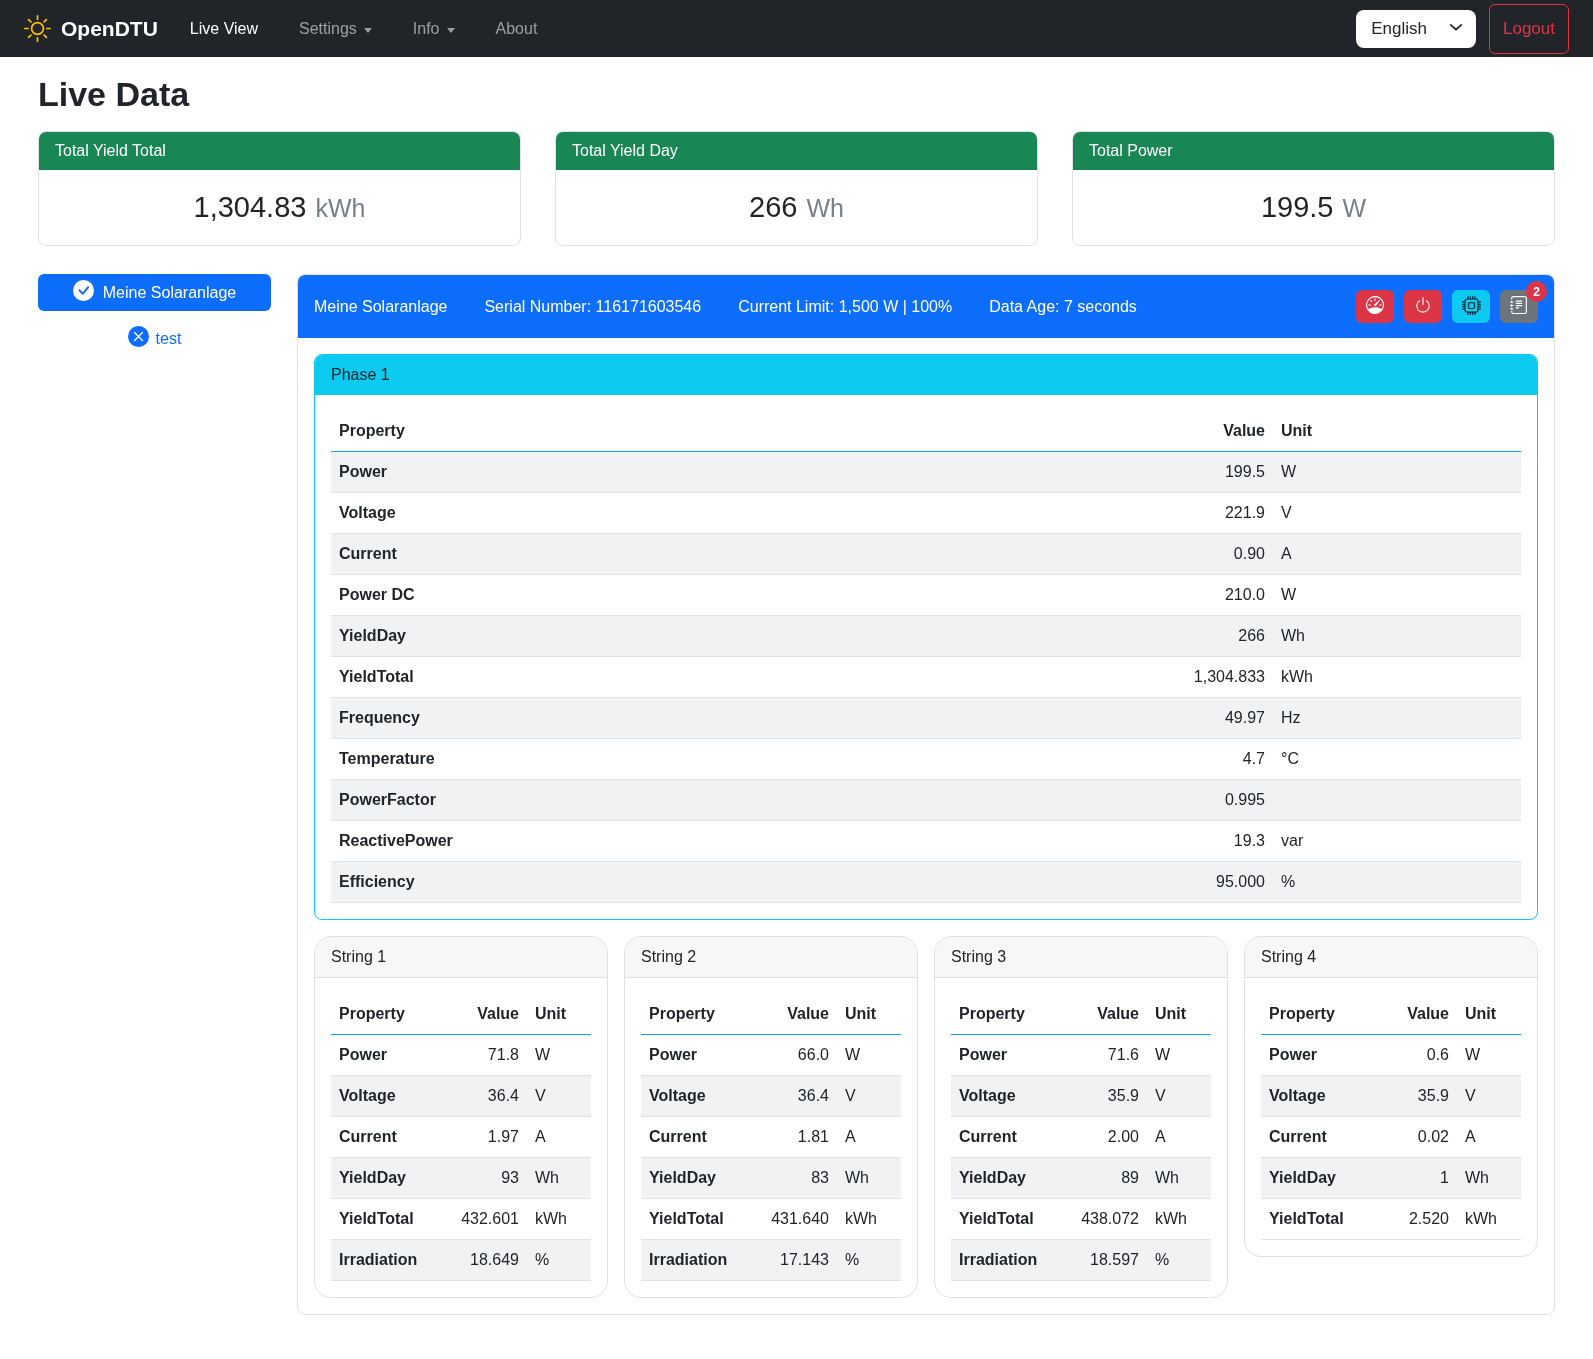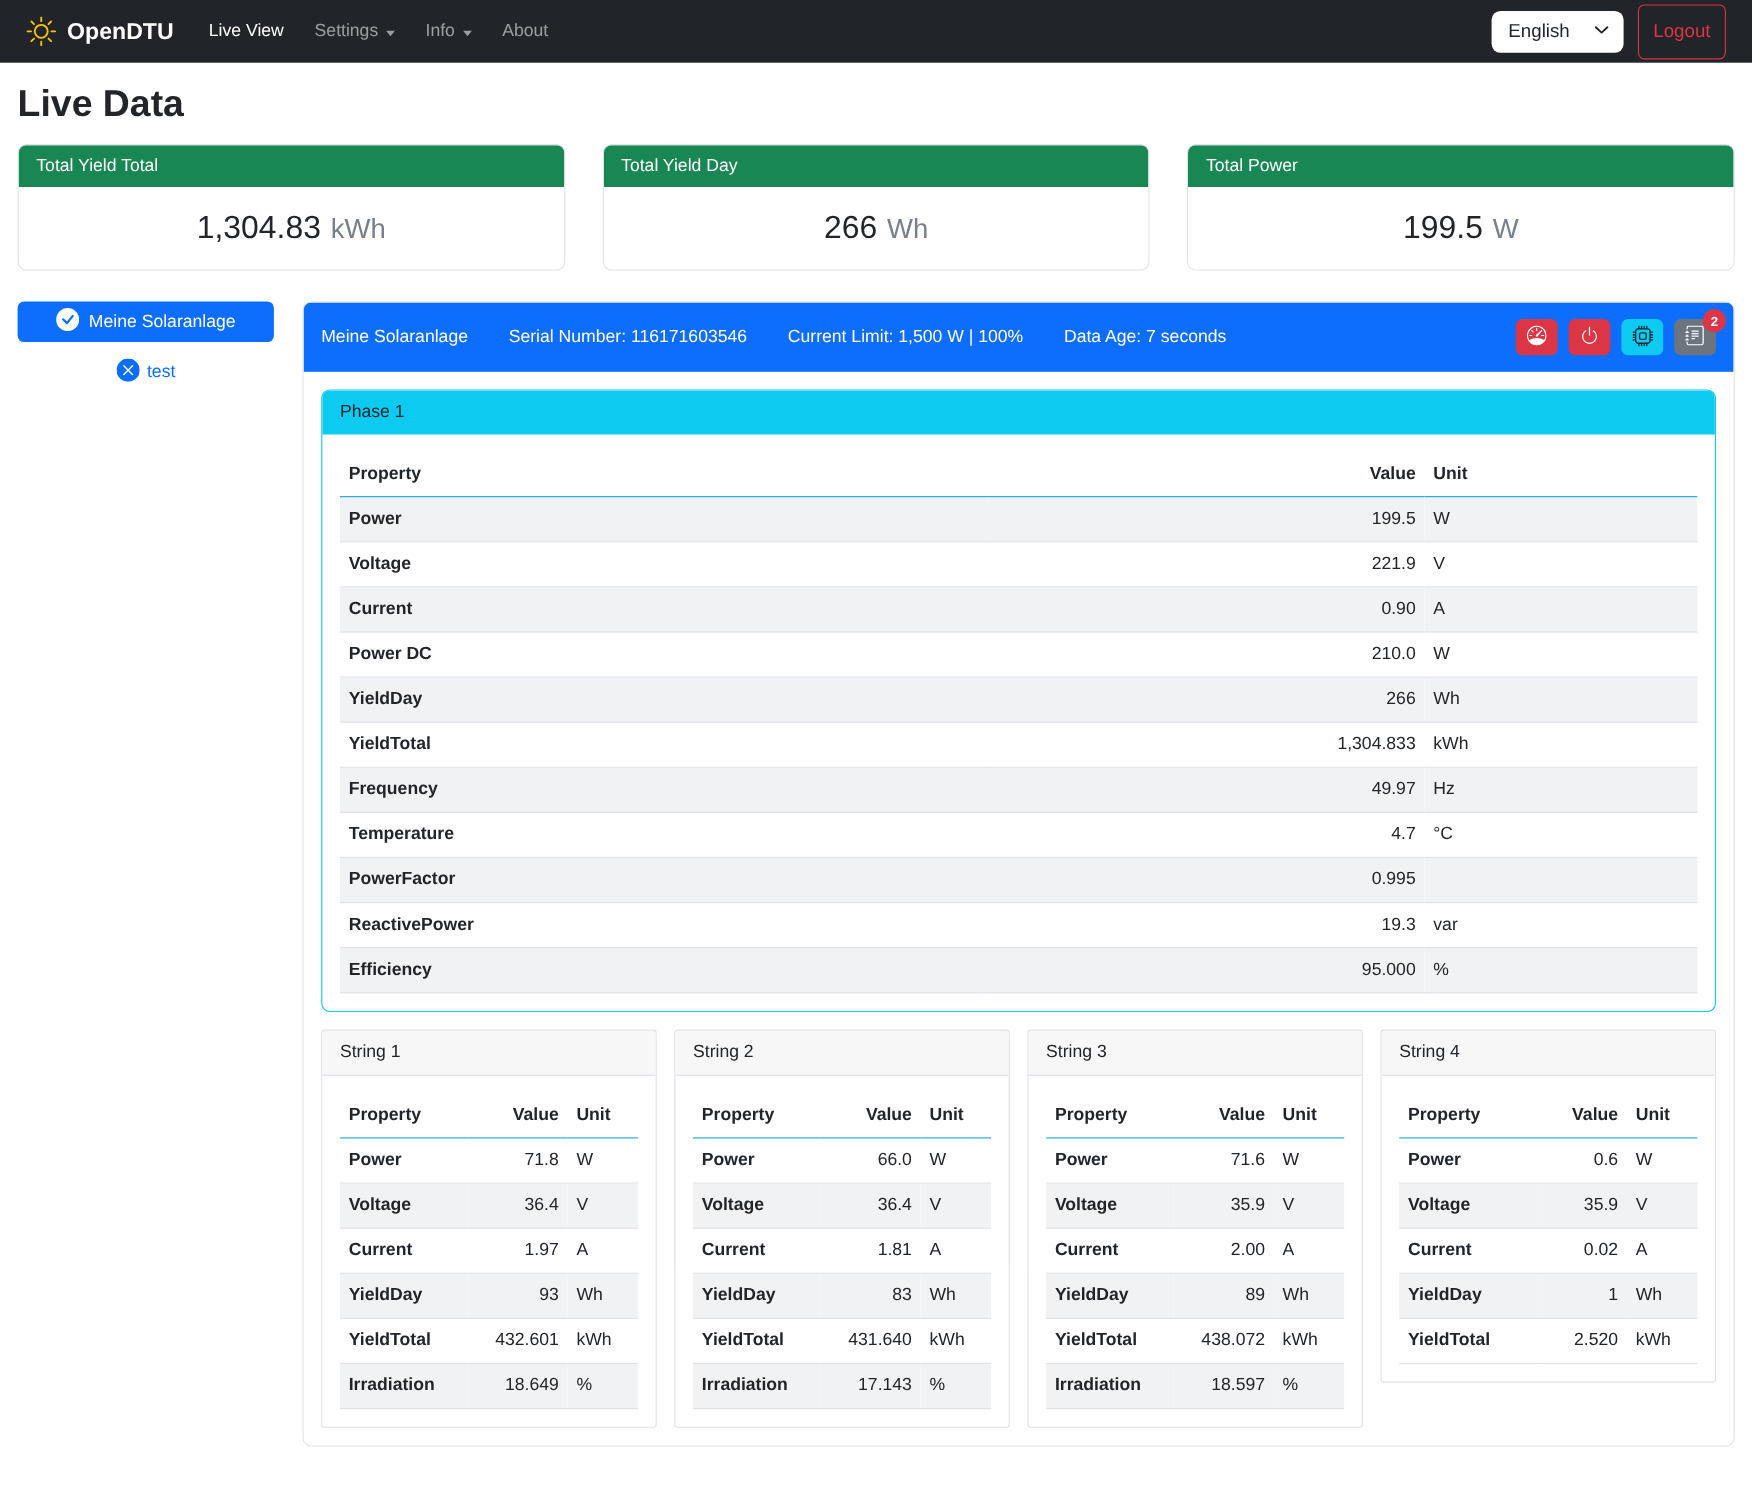--- a/index.html
+++ b/index.html
@@ -10,41 +10,41 @@
     color: #212529; font-size: 16px; line-height: 1.5;
   }
 
   
   .navbar {
     height: 57px; background: #212529; display: flex; align-items: center;
     padding: 0 24px;
   }
   .brand { display: flex; align-items: center; gap: 10px; color: #fff; font-size: 21px; font-weight: 700; margin-right: 18px; }
   .brand svg { display: block; }
-  .nav-links { display: flex; align-items: center; }
+  .nav-links { display: flex; align-items: center; gap: 13px; }
   .nav-link {
     color: rgba(255,255,255,.55); font-size: 16px; padding: 8px 14px;
     display: flex; align-items: center; gap: 7px; cursor: pointer; background: none; border: none;
     font-family: inherit;
   }
   .nav-link.active { color: #fff; }
   .caret { width:0; height:0; border-top:5px solid currentColor; border-left:4.5px solid transparent; border-right:4.5px solid transparent; margin-top:3px; }
   .nav-right { margin-left: auto; display: flex; align-items: center; gap: 13px; padding-left: 28px; }
   .lang-select {
     background: #fff; border: none; border-radius: 8px; height: 38px;
     display: flex; align-items: center; gap: 22px; padding: 0 13px 0 15px;
     font-size: 17px; color: #212529; cursor: pointer; font-family: inherit;
   }
   .logout-btn {
     background: transparent; border: 1px solid #dc3545; color: #dc3545;
     border-radius: 6px; height: 50px; padding: 0 13px; font-size: 17px; cursor: pointer; font-family: Liberation Sans, sans-serif;
   }
 
   
-  .content { padding: 0 16px 12px; }
+  .content { padding: 0 38px 12px; }
   h1.page-title { font-size: 34px; font-weight: 700; margin: 17px 0 16px; line-height: 1.2; }
 
   .summary-row { display: grid; grid-template-columns: repeat(3, 1fr); gap: 34px; }
   .scard { border: 1px solid #dfe3e7; border-radius: 8px; overflow: hidden; background: #fff; }
   .scard-header { background: #198754; color: #fff; padding: 7px 16px; font-size: 16px; }
   .scard-body { padding: 16px; text-align: center; }
   .scard-value { font-size: 29px; font-weight: 400; }
   .scard-unit { font-size: 25px; color: #77808a; margin-left: 9px; font-weight: 400; }
 
   .layout-row { display: grid; grid-template-columns: 233px 1fr; gap: 26px; margin-top: 28px; align-items: start; }
@@ -90,21 +90,21 @@
   .data-table tbody td { border-bottom: 1px solid #dee2e6; }
   .data-table .col-prop { font-weight: 700; }
   .data-table th.col-val, .data-table td.col-val { text-align: right; }
   .phase-table .col-unit { width: 248px; }
   .string-table .col-unit { width: 64px; }
   .phase-table tbody tr:nth-child(odd) td { background: #f1f2f3; }
   .string-table tbody tr:nth-child(even) td { background: #f1f2f3; }
 
   
   .strings-row { display: grid; grid-template-columns: repeat(4, 1fr); gap: 16px; margin-top: 16px; align-items: start; }
-  .string-card { border: 1px solid #dee2e6; border-radius: 3px; overflow: hidden; background: #fff; }
+  .string-card { border: 1px solid #dee2e6; border-radius: 17px; overflow: hidden; background: #fff; }
   .string-header { background: #f7f7f8; border-bottom: 1px solid #dee2e6; padding: 8px 16px; font-size: 16px; }
   .string-body { padding: 16px 16px 0; }
 </style>
 </head>
 <body>
 
 <nav class="navbar">
   <div class="brand">
     <span>
       <svg width="27" height="27" viewBox="0 0 16 16" fill="#ffc107">

